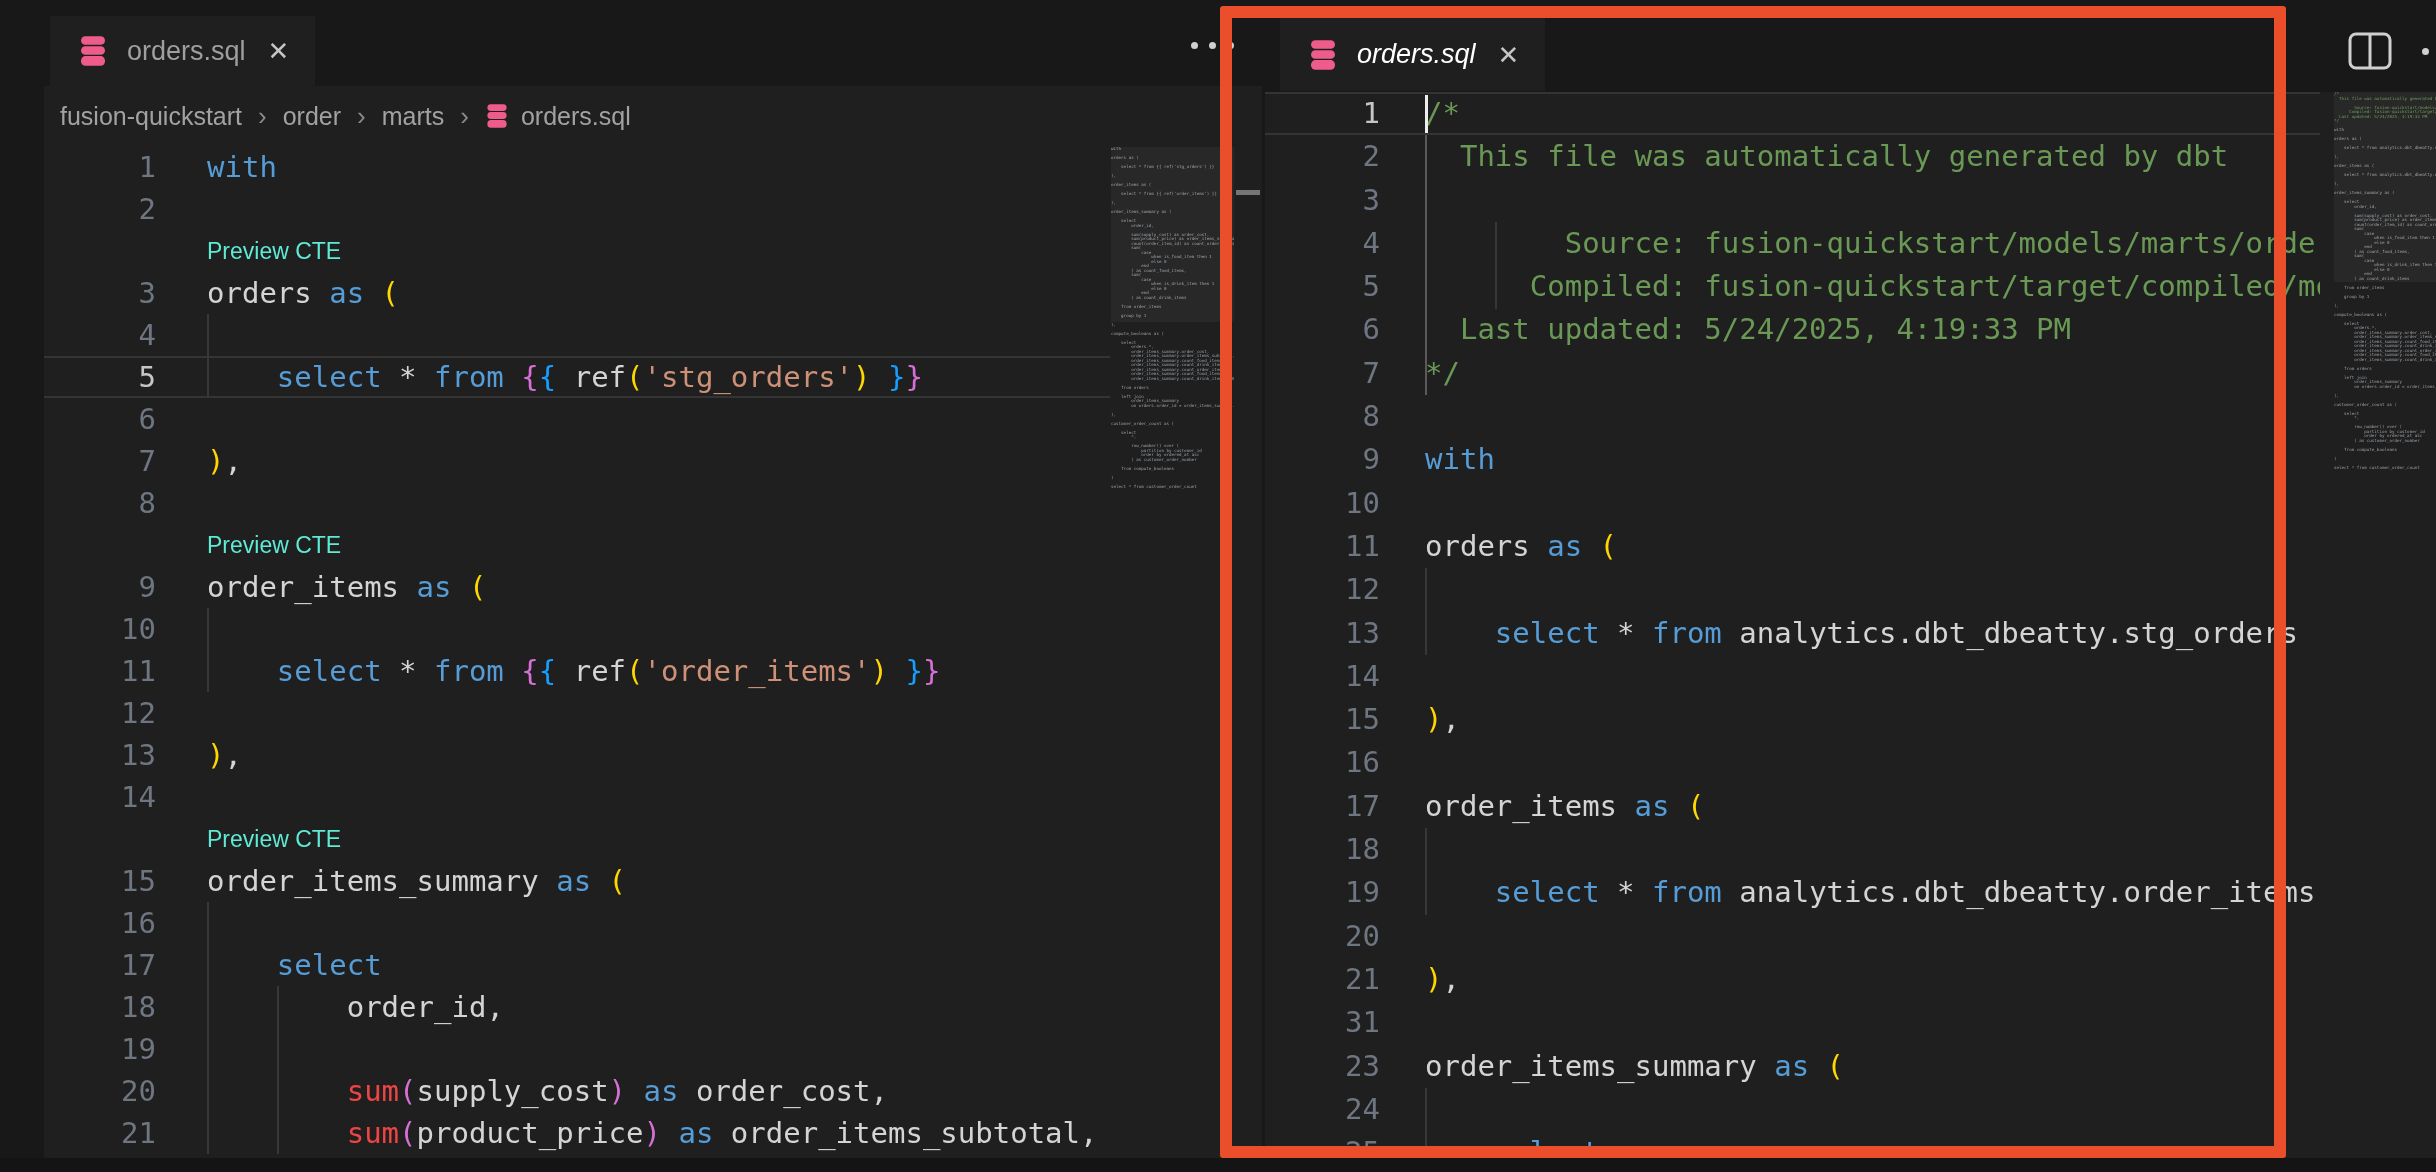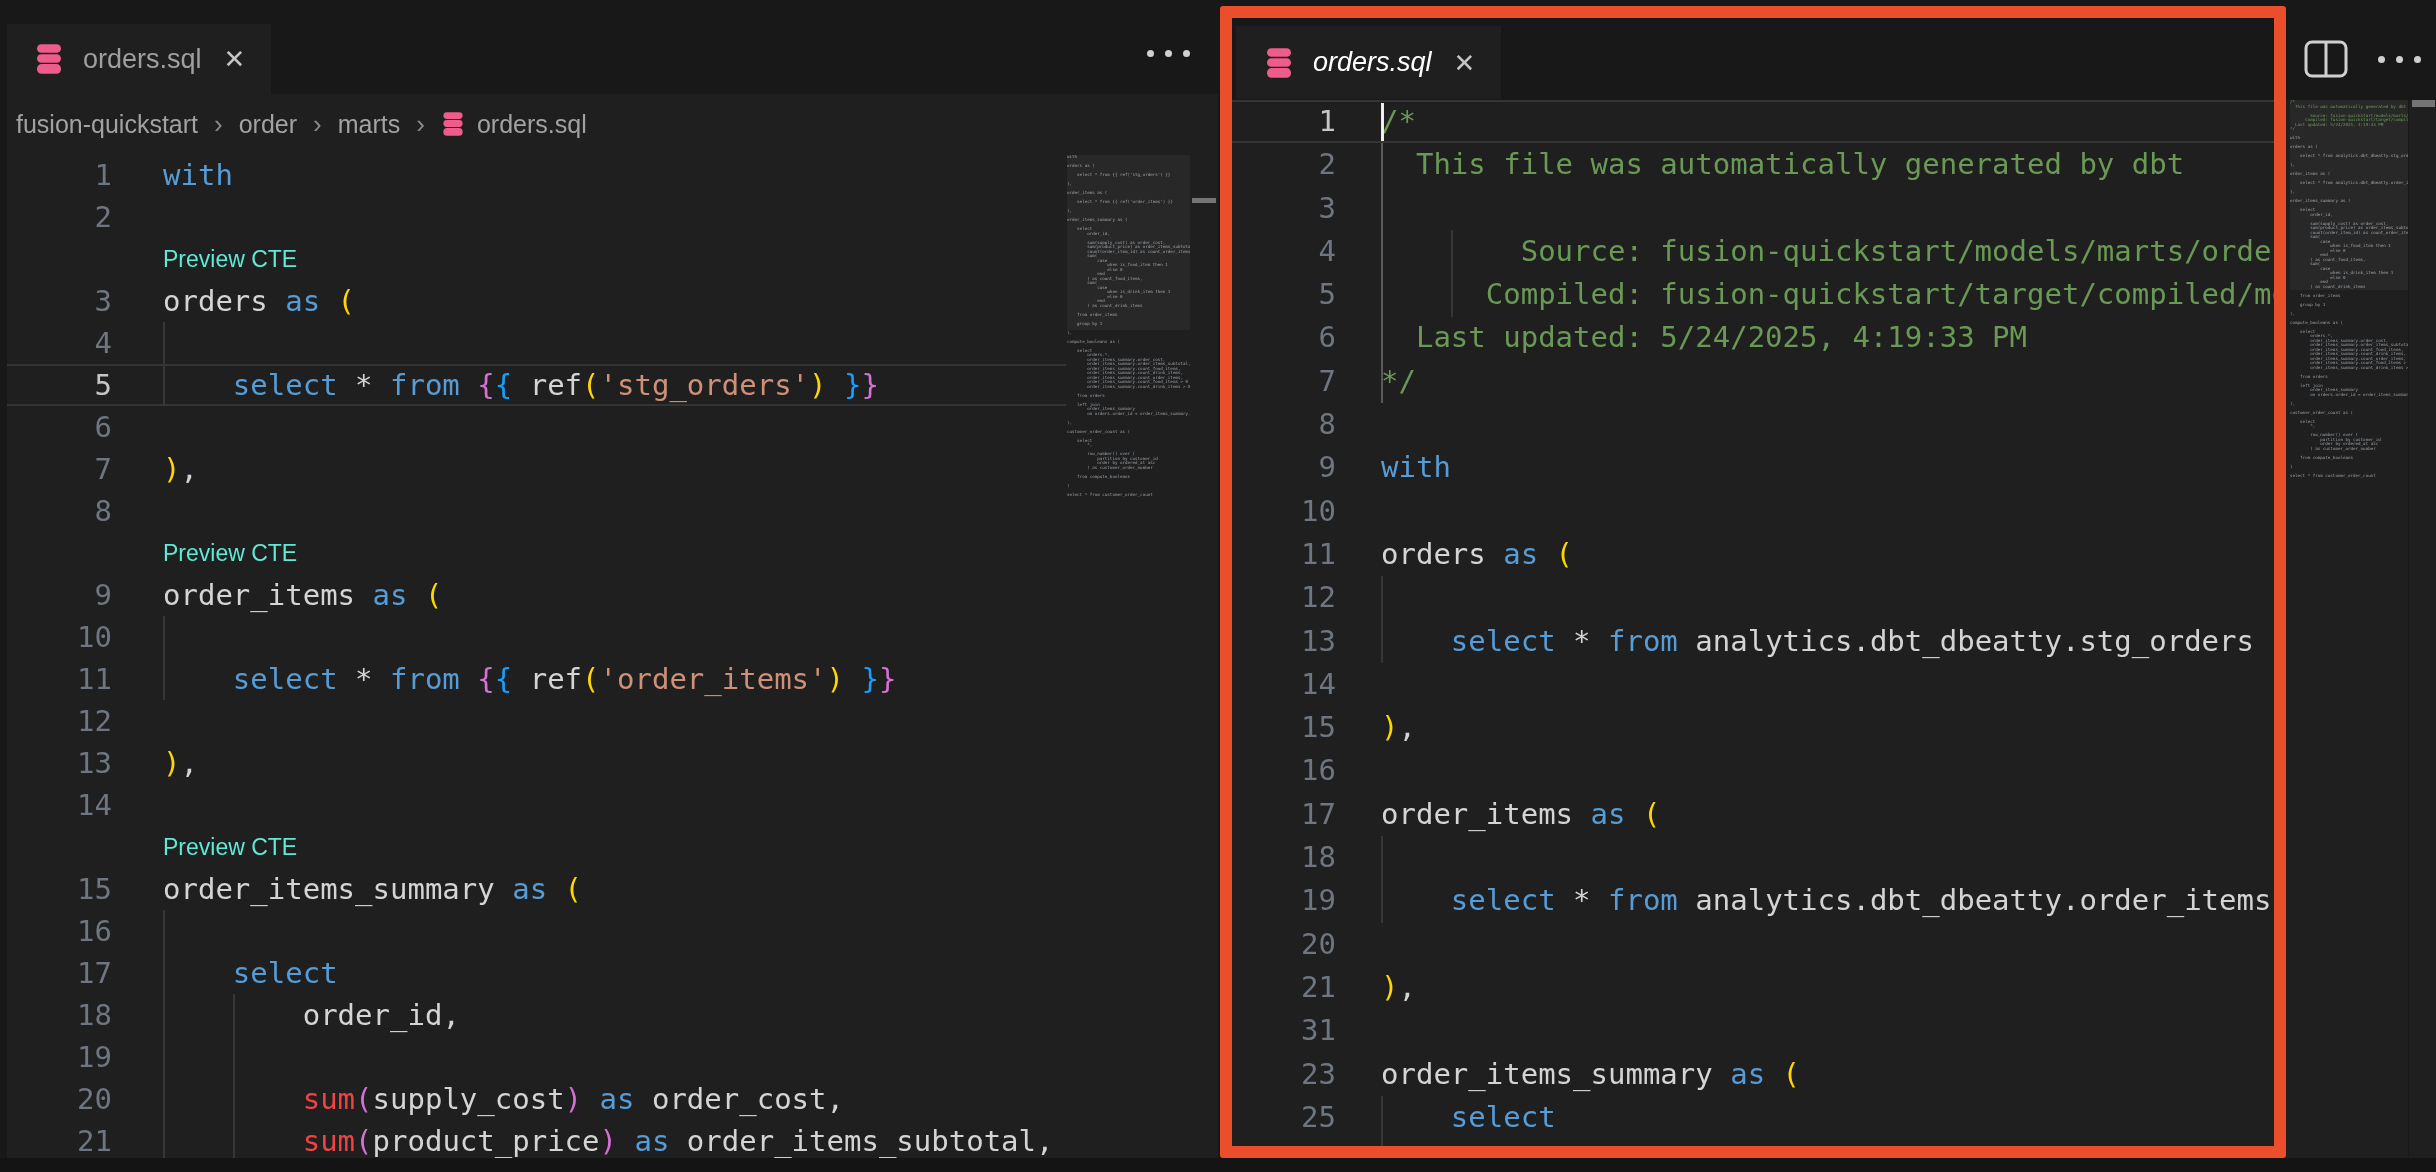--- a/index.html
+++ b/index.html
@@ -2,21 +2,21 @@
 <html style="--accent: #EB4E2A; --pink: #ED5C8B;"><head>
 <meta charset="utf-8">
 <style>
   :root{ --accent:#EB4E2A; --pink:#ED5C8B; }
   *{margin:0;padding:0;box-sizing:border-box;}
   html,body{width:2436px;height:1172px;overflow:hidden;background:#151515;
     font-family:"Liberation Sans","DejaVu Sans",sans-serif;}
   .screen{position:relative;width:2436px;height:1172px;background:#181818;}
 
   
-  .group{position:absolute;top:12px;height:1158px;background:#1F1F1F;overflow:hidden;}
+  .group{position:absolute;top:4px;height:1158px;background:#1F1F1F;overflow:hidden;margin-left:44px;}
   .group.left{left:0;width:1218px;}
   .group.right{left:1221px;width:1215px;}
 
   .tabbar{position:absolute;left:0;top:0;width:100%;height:82px;background:#181818;}
   .group.right .tabbar{height:88px;}
   .tab{position:absolute;left:6px;top:12px;height:70px;background:#1F1F1F;
        display:flex;align-items:center;padding:0 26px 0 28px;cursor:pointer;}
   .group.right .tab{left:15px;top:14px;height:73px;}
   .tab .dbicon{width:30px;height:32px;margin-right:19px;flex:none;}
   .tab .label{font-size:27px;color:#9f9f9f;white-space:nowrap;}
@@ -219,20 +219,21 @@
         <div class="crow"><span class="ln">14</span><span class="ct"></span></div>
         <div class="crow"><span class="ln">15</span><span class="ct"><span class="t-b1">)</span><span class="t-p">,</span></span></div>
         <div class="crow"><span class="ln">16</span><span class="ct"></span></div>
         <div class="crow"><span class="ln">17</span><span class="ct"><span class="t-i">order_items </span><span class="t-k">as </span><span class="t-b1">(</span></span></div>
         <div class="crow"><span class="ln">18</span><span class="ct"></span></div>
         <div class="crow"><span class="ln">19</span><span class="ct"><span class="t-p">    </span><span class="t-k">select </span><span class="t-i">* </span><span class="t-k">from </span><span class="t-i">analytics.dbt_dbeatty.order_items</span></span></div>
         <div class="crow"><span class="ln">20</span><span class="ct"></span></div>
         <div class="crow"><span class="ln">21</span><span class="ct"><span class="t-b1">)</span><span class="t-p">,</span></span></div>
         <div class="crow"><span class="ln">31</span><span class="ct"></span></div>
         <div class="crow"><span class="ln">23</span><span class="ct"><span class="t-i">order_items_summary </span><span class="t-k">as </span><span class="t-b1">(</span></span></div>
+        <div class="crow"><span class="ln">24</span><span class="ct"></span></div>
         <div class="crow"><span class="ln">25</span><span class="ct"><span class="t-p">    </span><span class="t-k">select</span></span></div>
       </div>
 
     <div class="cursor" style="left:160px;top:91px;height:38px;"></div>
 
     <div class="guide active" style="left:160px;top:131px;height:260px;"></div>
     <div class="guide" style="left:230px;top:218px;height:87px;"></div>
     <div class="guide" style="left:160px;top:564px;height:87px;"></div>
     <div class="guide" style="left:160px;top:824px;height:87px;"></div>
     <div class="guide" style="left:160px;top:1084px;height:74px;"></div>

